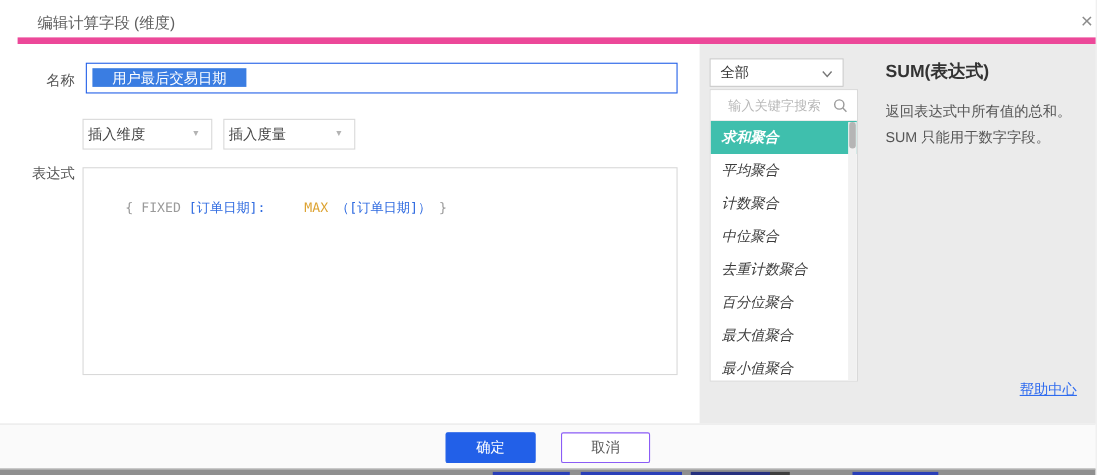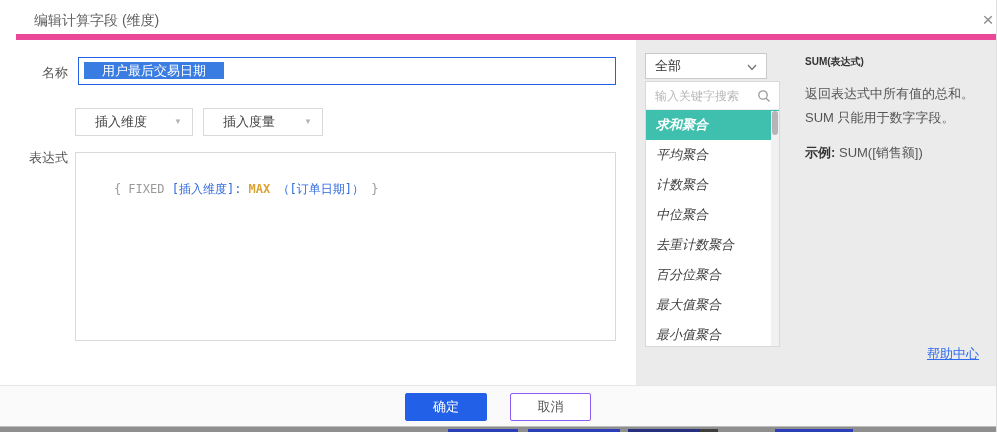--- a/index.html
+++ b/index.html
@@ -42,38 +42,38 @@
     border: 1px solid var(--accent-blue, #2260e8); background: #fff;
     padding: 4px 5px; font-size: 13px; cursor: text;
   }
   .name-input .selected-text {
     background: var(--selection-blue, #3a7de2); color: #fff; padding: 1px 18px;
   }
 
   .dropdown {
     position: absolute; top: 108px; height: 28px; background: #fff;
     border: 1px solid #d9d9d9; font-size: 13px; color: #444;
-    line-height: 26px; padding-left: 19px; cursor: pointer;
+    line-height: 26px; padding-left: 4px; cursor: pointer;
   }
   .dd-dimension { left: 75px;  width: 118px; }
   .dd-measure   { left: 203px; width: 120px; }
   .dd-caret {
     position: absolute; right: 10px; top: 0; line-height: 26px;
     font-size: 8px; color: #b3b3b3;
   }
 
   .formula-box {
     position: absolute; left: 75px; top: 152px; width: 541px; height: 189px;
     border: 1px solid #d9d9d9; background: #fff; cursor: text;
     font-family: "DejaVu Sans Mono", monospace; font-size: 12px;
     padding: 12px 9px; line-height: 16px; white-space: pre-wrap;
   }
   .code-gray   { color: var(--code-gray, #9a9a9a); }
   .code-blue   { color: var(--code-blue, #2e6ae0); }
-  .code-orange { color: var(--code-orange, #dda332); font-weight: bold; }
+  .code-orange { color: var(--code-orange, #dda332); font-weight: normal; margin-left: 28px; }
 
   
   .agg-panel {
     position: absolute; left: 636px; top: 40px; width: 361px; height: 345px;
     background: #ebebeb;
   }
   .filter-dropdown {
     position: absolute; left: 9px; top: 13px; width: 122px; height: 26px;
     background: #fff; border: 1px solid #c9c9c9; cursor: pointer;
     font-size: 13px; color: #333; line-height: 24px; padding-left: 9px;
@@ -84,20 +84,21 @@
     position: absolute; left: 9px; top: 41px; width: 135px; height: 266px;
     background: #fff; border: 1px solid #d9d9d9; overflow: hidden;
   }
   .agg-search {
     position: relative; height: 28px; border-bottom: 1px solid #ececec;
   }
   .agg-search input {
     width: 100%; height: 27px; border: none; outline: none;
     padding: 0 26px 0 9px; font-size: 12px; color: #333;
     font-family: "Liberation Sans", sans-serif;
+    text-align: center;
   }
   .agg-search input::placeholder { color: #b8b8b8; }
   .agg-search svg { position: absolute; right: 8px; top: 7px; }
 
   .agg-item {
     height: 30px; line-height: 30px; padding-left: 10px;
     font-size: 13px; color: #3c3c3c; cursor: pointer; font-style: italic;
   }
   .agg-item.selected {
     background: var(--selected-teal, #3fbfad); color: #fff; font-weight: bold;
@@ -110,21 +111,21 @@
   .list-scroll-thumb {
     position: absolute; top: 0; left: 1px; width: 6px; height: 24px;
     background: #b5b5b5; border-radius: 3px; cursor: grab;
   }
 
   
   .func-desc {
     position: absolute; left: 169px; top: 15px; width: 182px;
     font-size: 13px; color: #555;
   }
-  .func-desc .func-title { font-weight: bold; color: #333; font-size: 10px; }
+  .func-desc .func-title { font-weight: bold; color: #333; font-size: 16px; }
   .func-desc .func-body  { margin-top: 13px; line-height: 24px; }
   .func-desc .func-example { margin-top: 13px; line-height: 20px; }
   .func-desc .example-label { font-weight: bold; color: #333; }
 
   .help-link {
     position: absolute; right: 18px; top: 305px;
     font-size: 13px; color: var(--link-blue, #2f6bef);
     text-decoration: underline; cursor: pointer;
   }
 
@@ -178,21 +179,21 @@
   <div class="dropdown dd-dimension">
     <span>插入维度</span>
     <span class="dd-caret">▼</span>
   </div>
   <div class="dropdown dd-measure">
     <span>插入度量</span>
     <span class="dd-caret">▼</span>
   </div>
 
   <div class="formula-box" role="textbox">
-    <span class="code-gray">{ FIXED </span><span class="code-blue">[插入维度]: </span><span class="code-orange">MAX </span><span class="code-blue">（[订单日期]）</span><span class="code-gray"> }</span>
+    <span class="code-gray">{ FIXED </span><span class="code-blue">[订单日期]: </span><span class="code-orange">MAX </span><span class="code-blue">（[订单日期]）</span><span class="code-gray"> }</span>
   </div>
 
   <div class="agg-panel">
 
     <div class="filter-dropdown">
       <span>全部</span>
       <svg width="12" height="12" viewBox="0 0 12 12">
         <polyline points="2,4 6,8.5 10,4" fill="none" stroke="#777" stroke-width="1.3"></polyline>
       </svg>
     </div>
@@ -214,23 +215,20 @@
       <div class="agg-item">最大值聚合</div>
       <div class="agg-item">最小值聚合</div>
       <div class="list-scroll-track">
         <div class="list-scroll-thumb"></div>
       </div>
     </div>
 
     <div class="func-desc">
       <div class="func-title">SUM(表达式)</div>
       <div class="func-body">返回表达式中所有值的总和。SUM 只能用于数字字段。</div>
-      <div class="func-example">
-        <span class="example-label">示例:</span><span> SUM([销售额])</span>
-      </div>
     </div>
 
     <a class="help-link">帮助中心</a>
   </div>
 
   <div class="footer">
     <button class="btn btn-ok">确定</button>
     <button class="btn btn-cancel">取消</button>
   </div>
 

